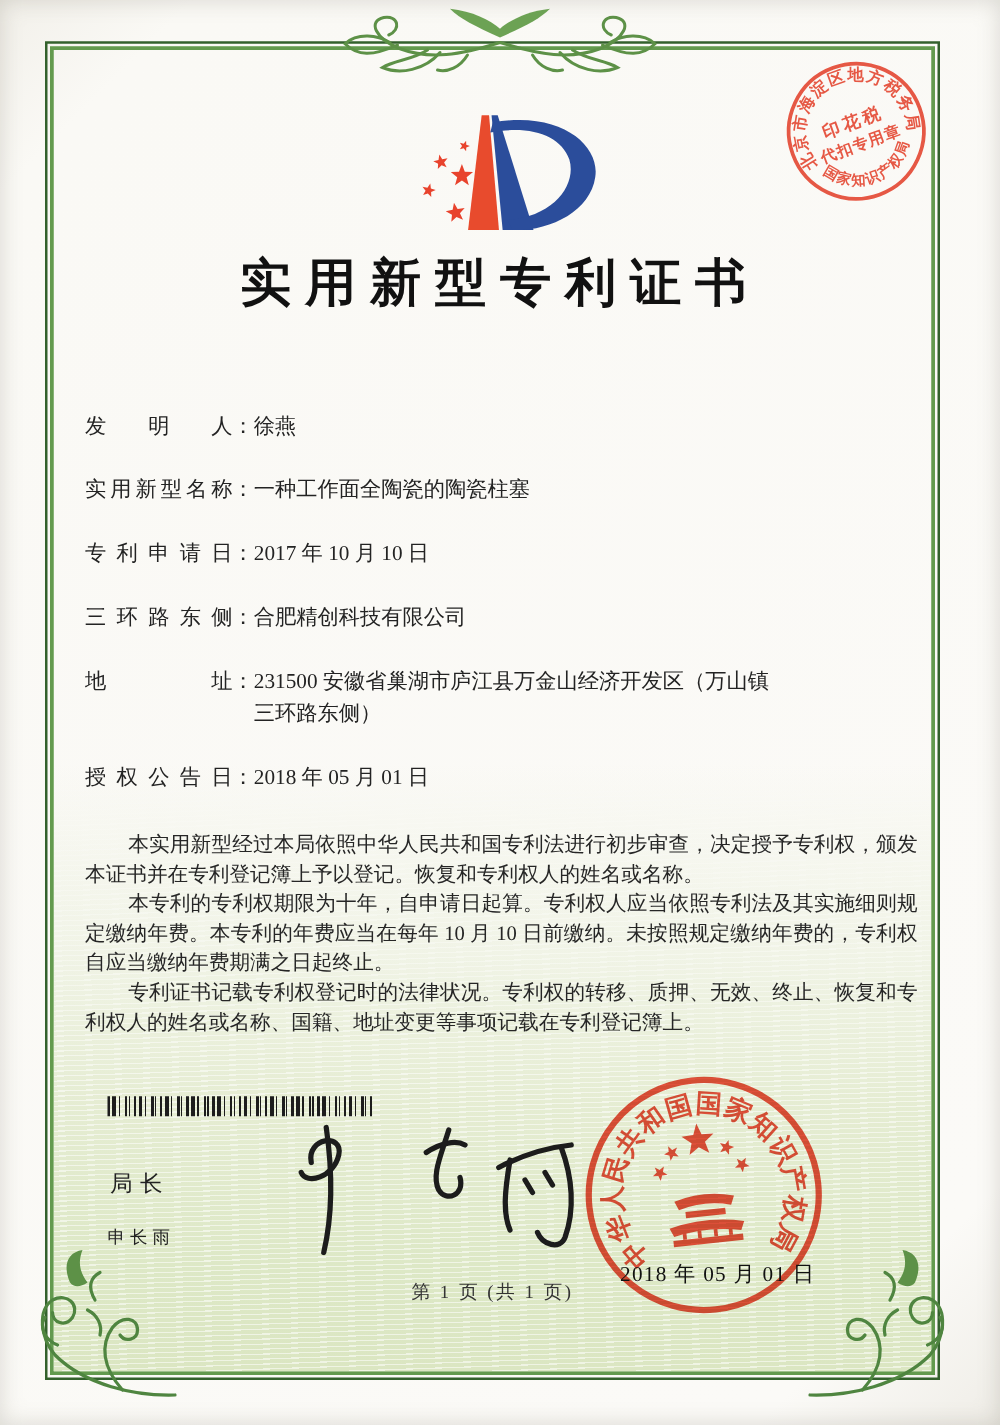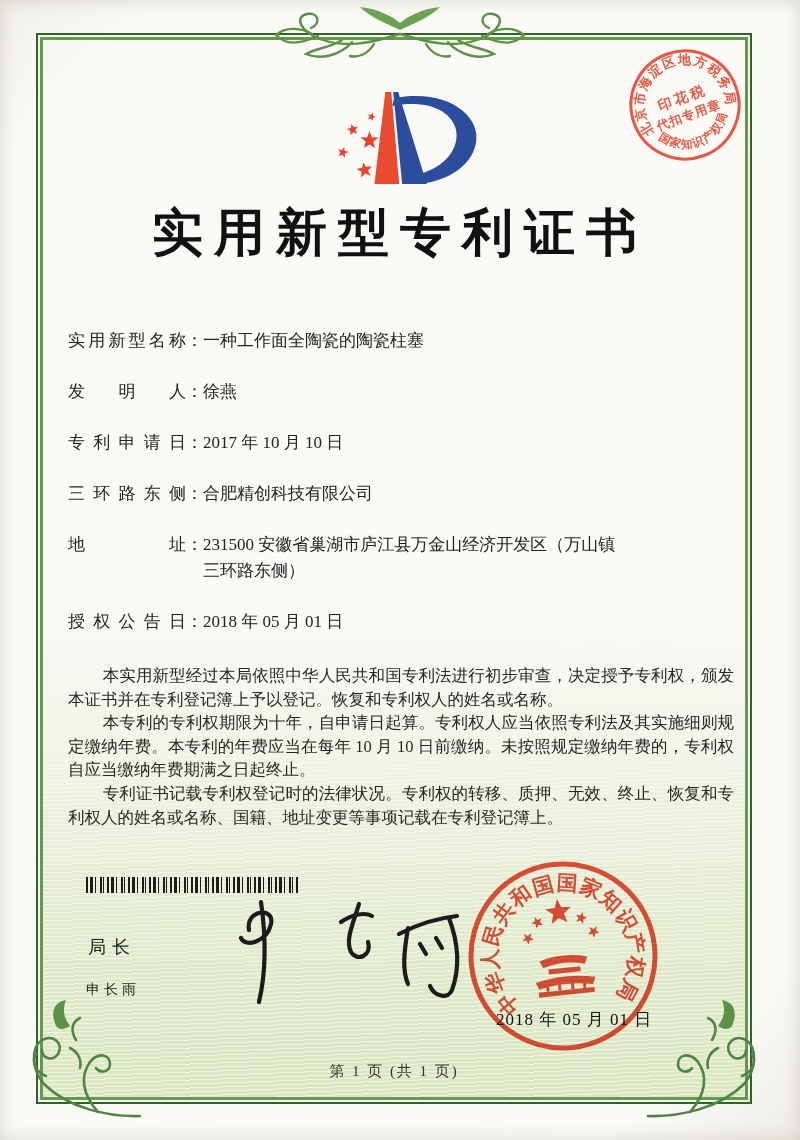--- a/index.html
+++ b/index.html
@@ -38,33 +38,33 @@
   .waves{
     position:absolute;inset:5px;
     background:repeating-linear-gradient(178deg,
       rgba(255,255,255,.55) 0 1px, rgba(255,255,255,0) 1px 4px);
     -webkit-mask-image:linear-gradient(180deg,transparent 52%,#000 78%);
     mask-image:linear-gradient(180deg,transparent 52%,#000 78%);
   }
   
   .certno{left:66px;top:88px;font-size:17.5px;letter-spacing:3px;color:#222;}
   .title{left:0;top:199px;width:800px;text-align:center;
-    font-size:51px;font-weight:bold;color:#111;letter-spacing:11px;}
+    font-size:41px;font-weight:bold;color:#111;letter-spacing:11px;}
   .fields{left:68px;top:328px;width:648px;color:#232323;font-size:17px;}
   .frow{margin-bottom:25px;line-height:25px;position:relative;white-space:nowrap;}
   .flabel{display:inline-block;width:118px;text-align:justify;text-align-last:justify;vertical-align:top;}
   .fcolon{display:inline-block;vertical-align:top;}
   .fval{display:inline-block;vertical-align:top;white-space:pre-line;line-height:26px;}
   .frow-last{margin-bottom:0;}
   .grp2{position:absolute;left:385px;top:0;white-space:nowrap;}
   .flabel2{display:inline-block;width:112px;text-align:justify;text-align-last:justify;vertical-align:top;}
   .paras{left:68px;top:664px;width:666px;color:#262626;
     font-size:16.5px;line-height:23.6px;text-align:justify;}
   .paras p{margin:0;text-indent:2.1em;}
-  .footer{left:36px;top:1062px;width:716px;text-align:center;font-size:15px;color:#333;letter-spacing:2px;}
+  .footer{left:36px;top:1024px;width:716px;text-align:center;font-size:15px;color:#333;letter-spacing:2px;}
   
   .barcode{
     left:86px;top:877px;width:214px;height:16px;
     background:repeating-linear-gradient(90deg,
       #1d1d1d 0 2px, transparent 2px 4px,
       #1d1d1d 4px 7px, transparent 7px 9px,
       #1d1d1d 9px 10px, transparent 10px 14px,
       #1d1d1d 14px 16px, transparent 16px 17px,
       #1d1d1d 17px 18px, transparent 18px 21px);
   }
@@ -142,24 +142,24 @@
       <use href="#star" transform="translate(39,55) scale(0.95)"></use>
       <use href="#star" transform="translate(12,67) scale(0.58) rotate(14)"></use>
       <use href="#star" transform="translate(34,85) scale(0.82) rotate(-10)"></use>
     </g>
   </svg>
 
   <div class="abs title">实用新型专利证书</div>
 
   <div class="abs fields">
     <div class="frow">
+      <span class="flabel">发明人</span><span class="fcolon">：</span><span class="fval">徐燕</span>
+    </div>
+    <div class="frow">
       <span class="flabel">实用新型名称</span><span class="fcolon">：</span><span class="fval">一种工作面全陶瓷的陶瓷柱塞</span>
-    </div>
-    <div class="frow">
-      <span class="flabel">发明人</span><span class="fcolon">：</span><span class="fval">徐燕</span>
     </div>
     <div class="frow">
       <span class="flabel">专利申请日</span><span class="fcolon">：</span><span class="fval">2017 年 10 月 10 日</span>
     </div>
     <div class="frow">
       <span class="flabel">三环路东侧</span><span class="fcolon">：</span><span class="fval">合肥精创科技有限公司</span>
     </div>
     <div class="frow">
       <span class="flabel">地址</span><span class="fcolon">：</span><span class="fval">231500 安徽省巢湖市庐江县万金山经济开发区（万山镇
 三环路东侧）</span>

